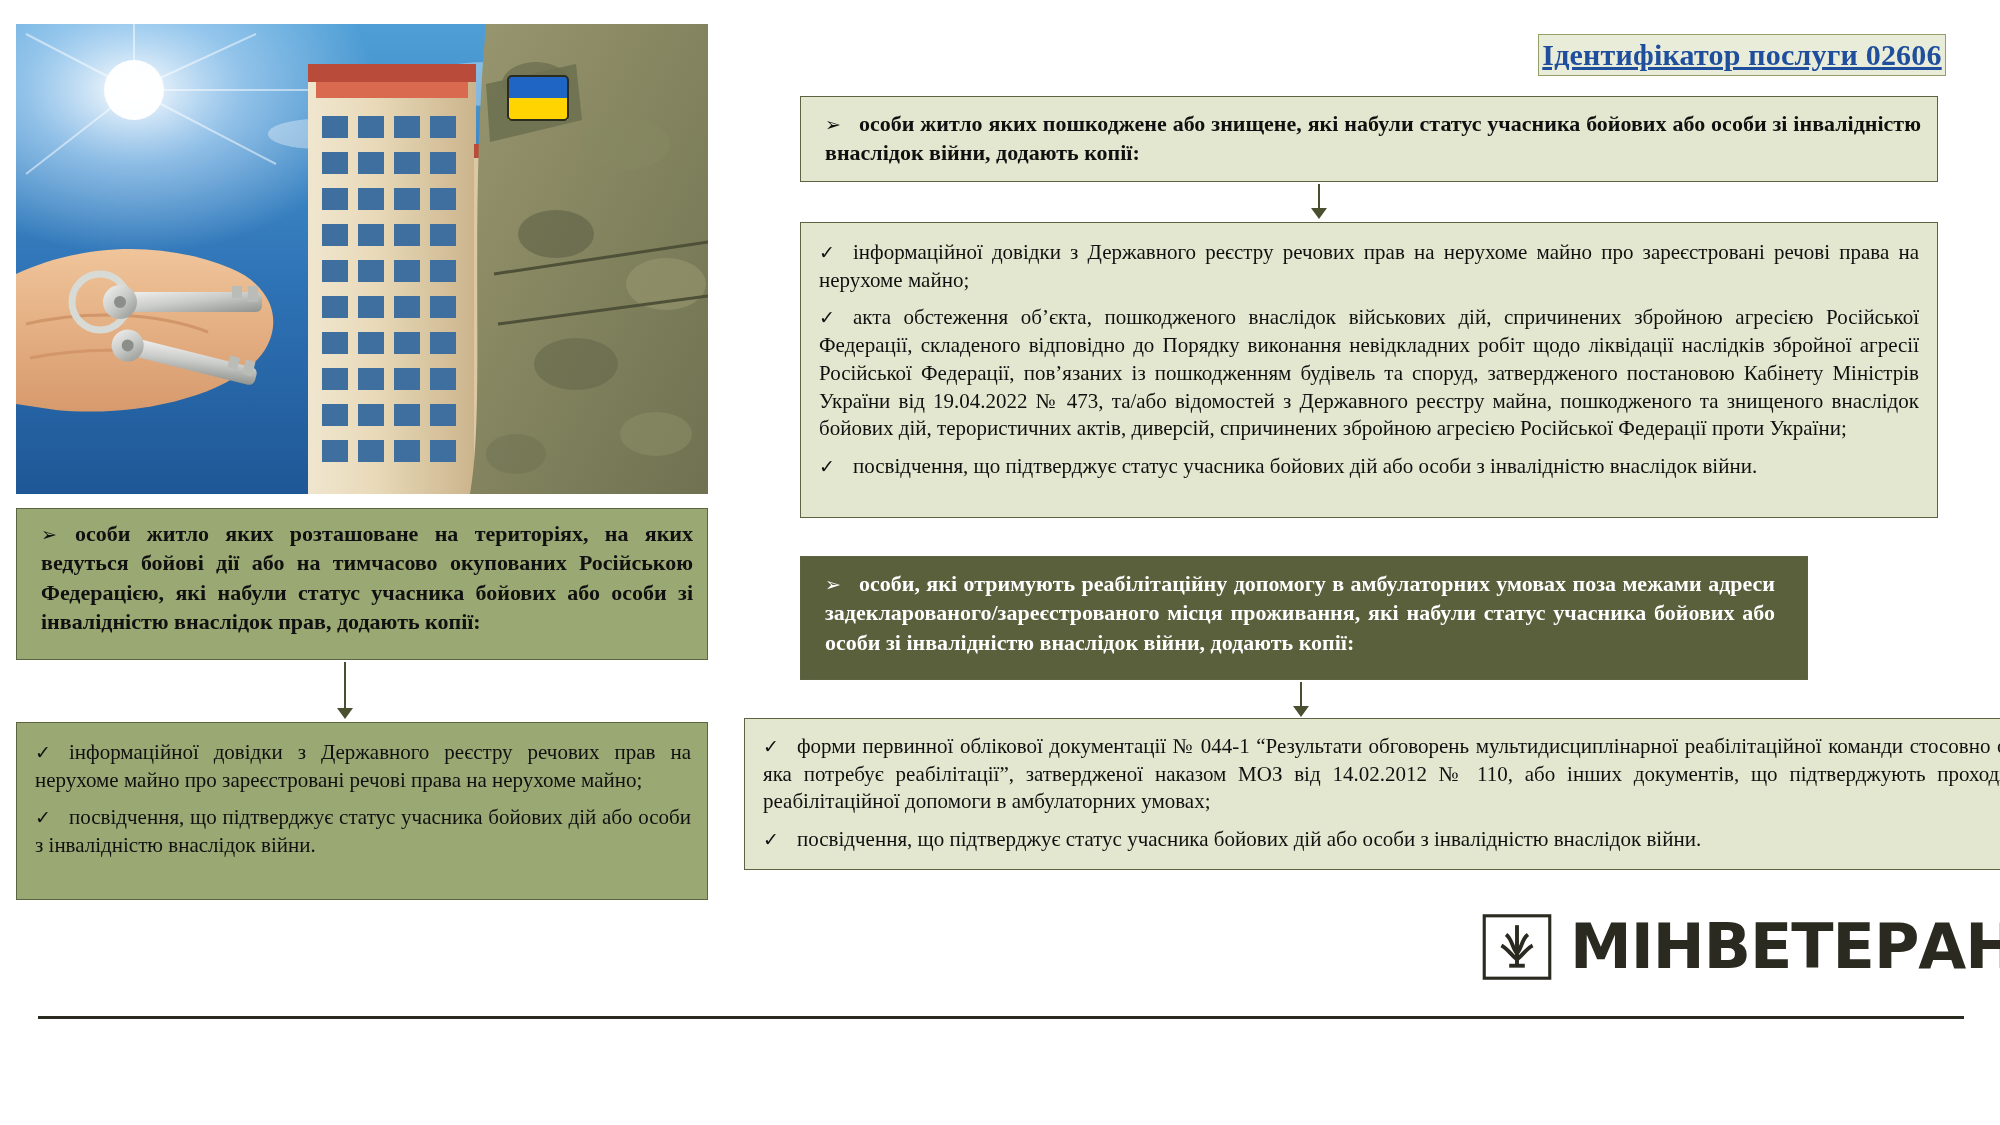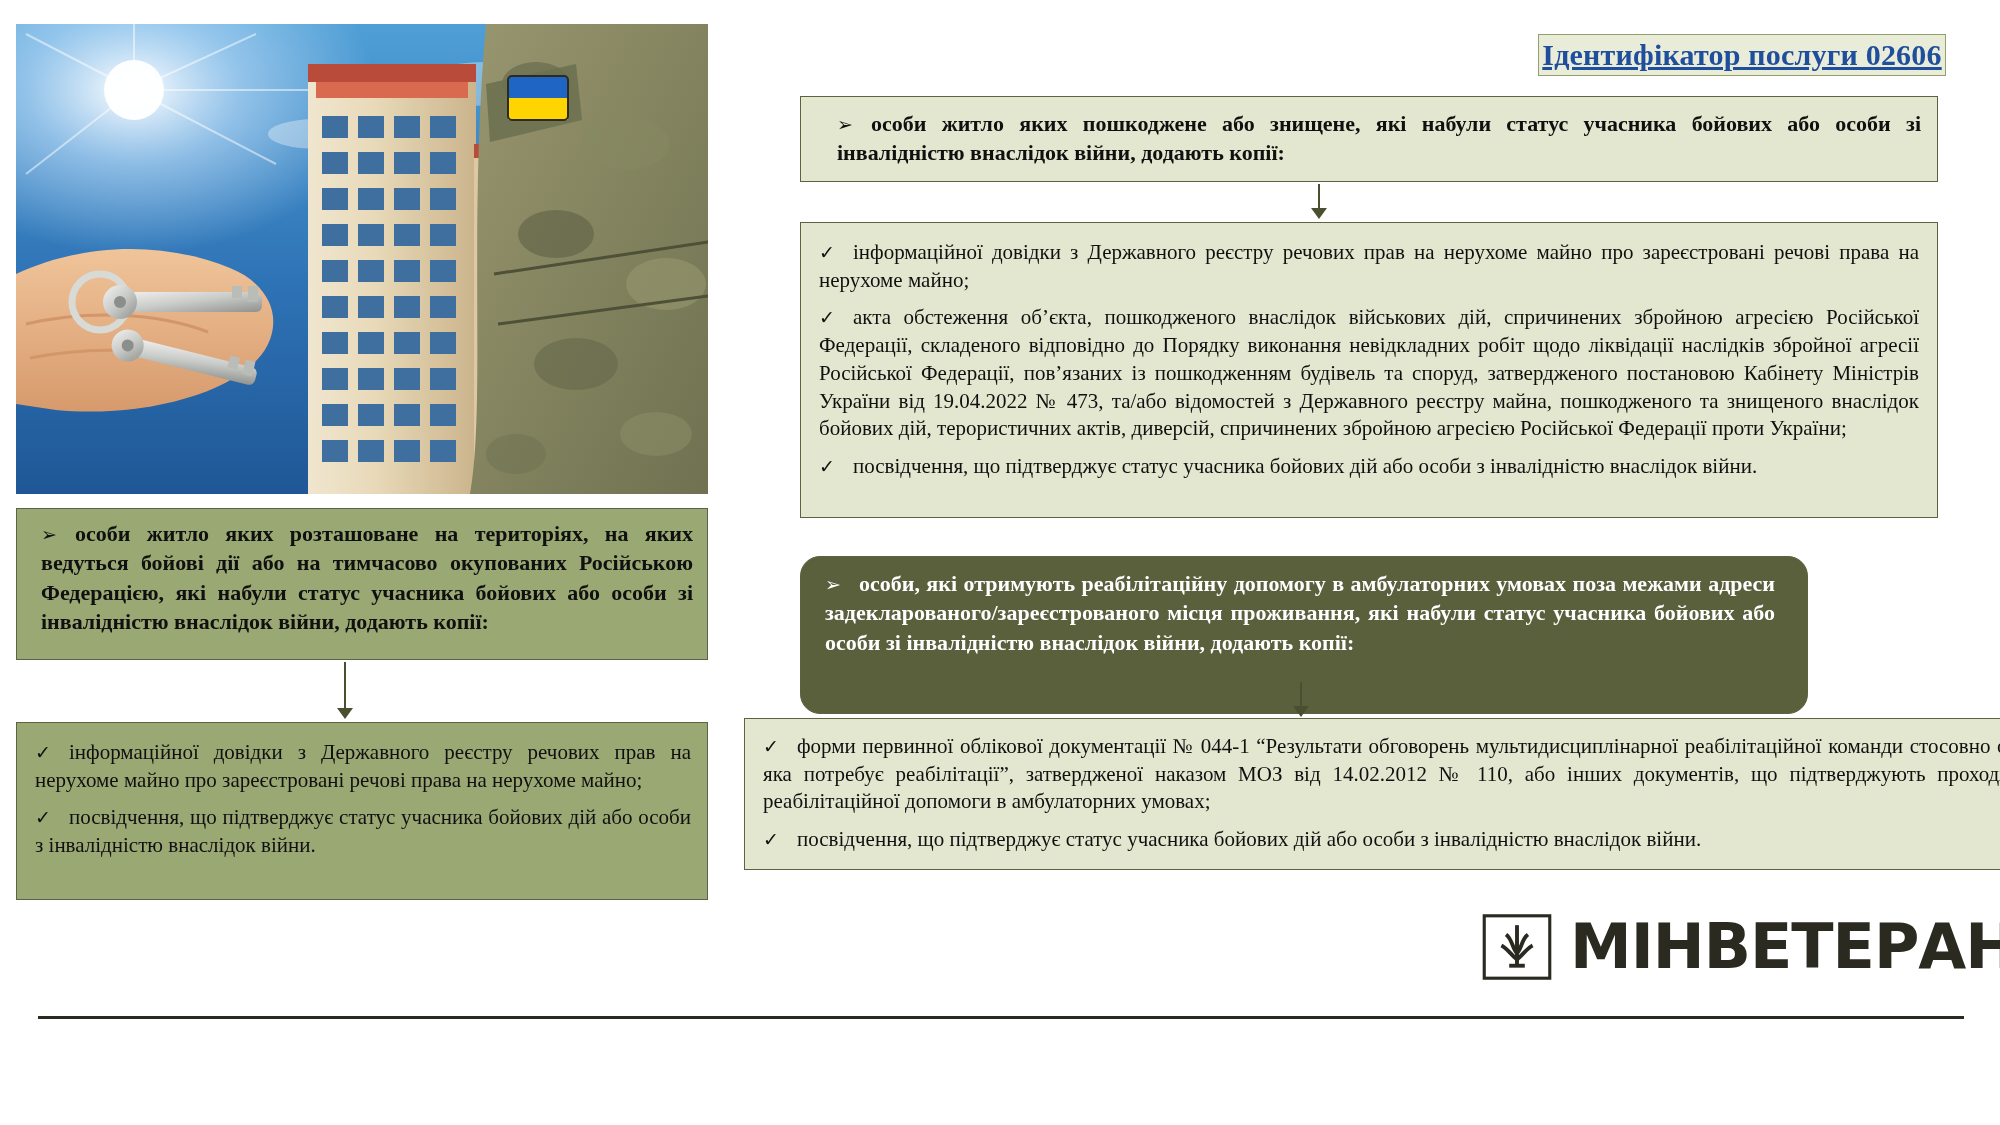--- a/index.html
+++ b/index.html
@@ -103,30 +103,29 @@
   #box-left-header {
     left: 16px; top: 508px; width: 692px; height: 152px;
     padding: 10px 14px 10px 24px;
   }
   #box-left-body {
     left: 16px; top: 722px; width: 692px; height: 178px;
     padding: 16px 16px 10px 18px;
   }
   #box-right-header-1 {
     left: 800px; top: 96px; width: 1138px; height: 86px;
-    padding: 12px 16px 10px 36px;
+    padding: 12px 16px 10px 24px;
   }
   #box-right-body-1 {
     left: 800px; top: 222px; width: 1138px; height: 296px;
     padding: 16px 18px 12px 18px;
   }
   #box-right-header-2 {
-    left: 800px; top: 556px; width: 1008px; height: 158px;
+    left: 800px; top: 556px; width: 1008px; height: 124px;
     padding: 12px 32px 10px 24px;
-    border-radius: 20px;
   }
   #box-right-body-2 {
     left: 744px; top: 718px; width: 1330px; height: 152px;
     padding: 14px 18px 10px 18px;
   }
 
   
   .arrow-conn {
     position: absolute;
     width: 2px;
@@ -354,21 +353,21 @@
           <rect x="230" y="306" width="10" height="15" fill="#b9bcb7"></rect>
           <circle cx="112" cy="321" r="16" fill="url(#key)"></circle>
           <circle cx="112" cy="321" r="6" fill="#8b8e89"></circle>
         </g>
       </g>
     </svg>
   </div>
 
   <div class="box box-light-left" id="box-left-header">
     <div class="hdr-text">
-      <span class="marker arrow">➢</span><span>особи житло яких розташоване на територіях, на яких ведуться бойові дії або на тимчасово окупованих Російською Федерацією, які набули статус учасника бойових або особи зі інвалідністю внаслідок війни, додають копії:</span>
+      <span class="marker arrow">➢</span><span>особи житло яких розташоване на територіях, на яких ведуться бойові дії або на тимчасово окупованих Російською Федерацією, які набули статус учасника бойових або особи зі інвалідністю внаслідок прав, додають копії:</span>
     </div>
   </div>
 
   <div class="arrow-conn" id="arrow-left-stem"></div>
   <div class="arrow-head" id="arrow-left-head"></div>
 
   <div class="box box-light-left" id="box-left-body">
     <p class="para">
       <span class="marker check">✓</span><span>інформаційної довідки з Державного реєстру речових прав на нерухоме майно про зареєстровані речові права на нерухоме майно;</span>
     </p>

